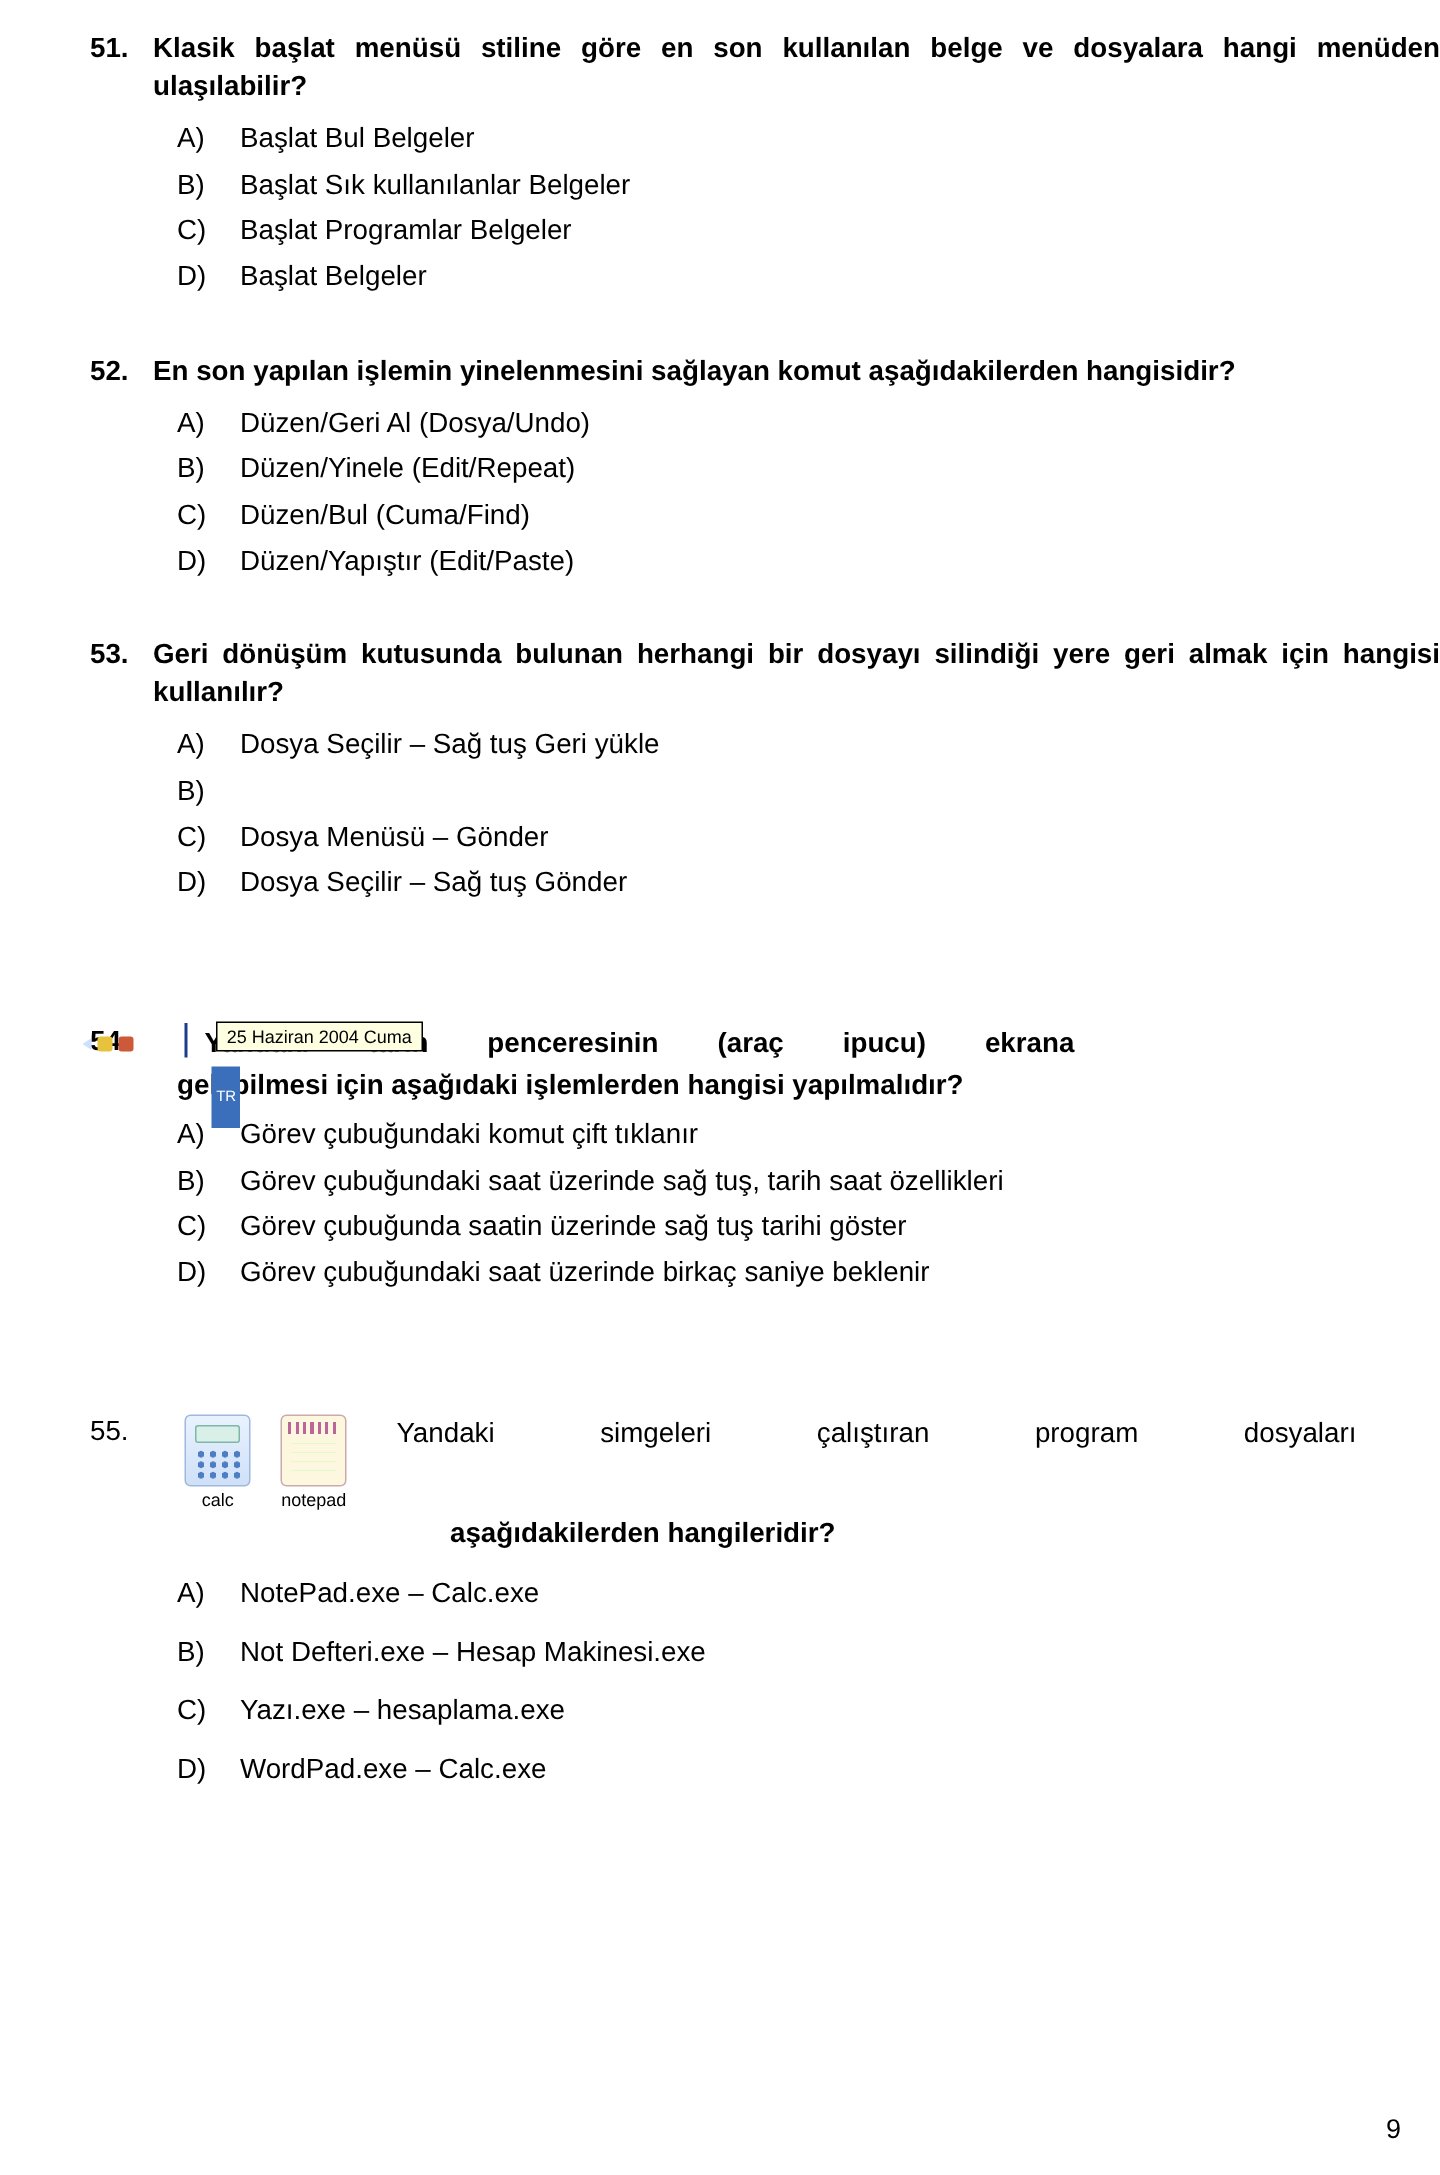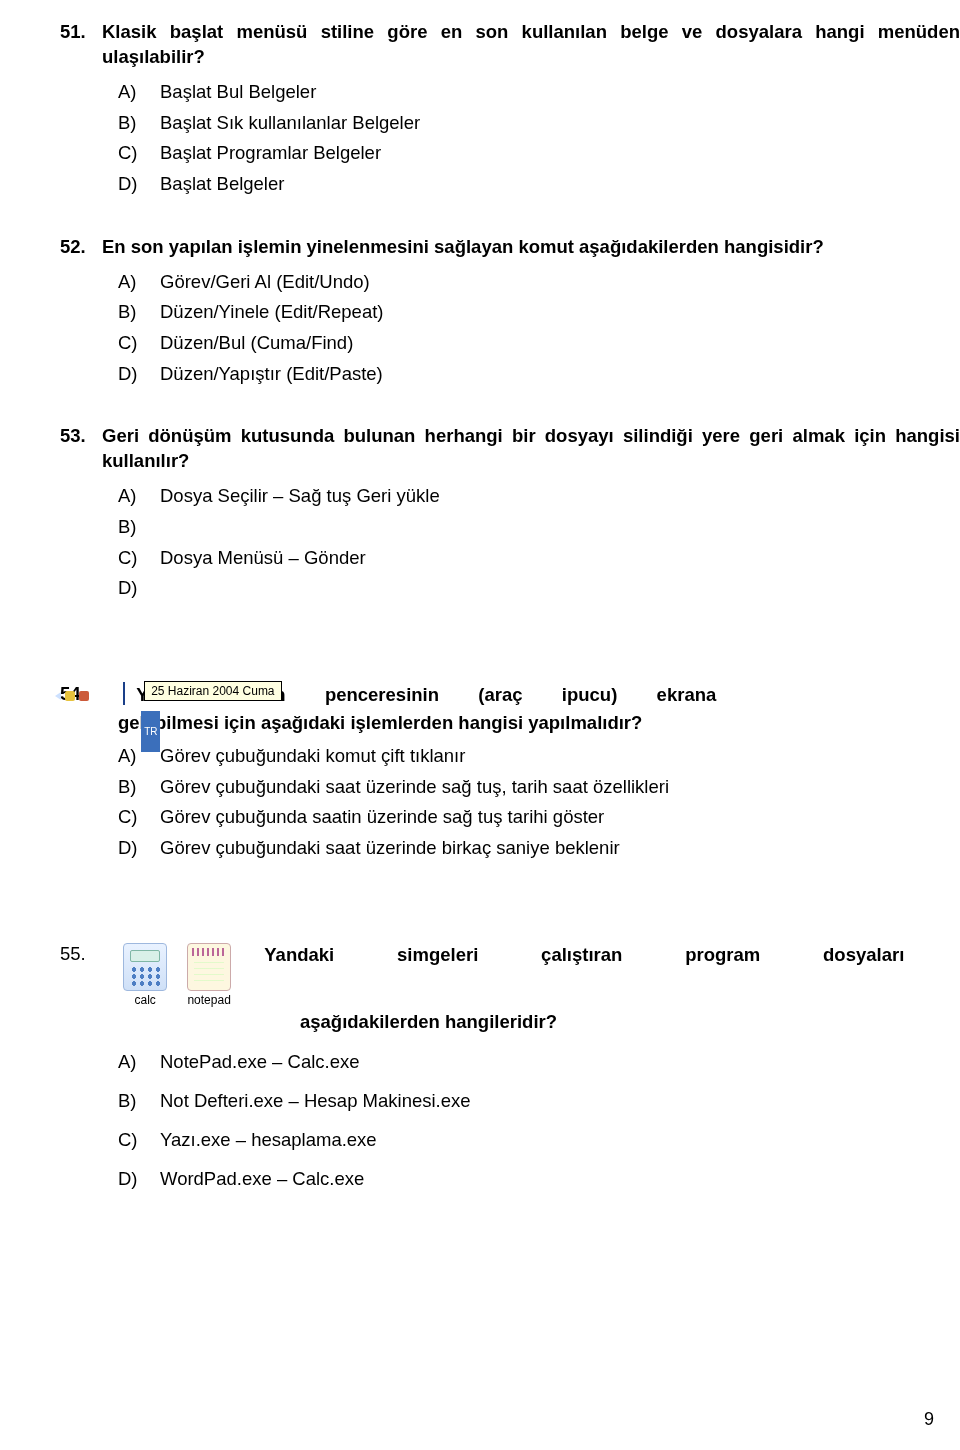--- a/index.html
+++ b/index.html
@@ -37,21 +37,21 @@
     margin-bottom: 2px;
   }
   .opt .ol { min-width: 28px; }
   .q54 .imgwrap {
     display: inline-block;
     vertical-align: top;
     margin-right: 6px;
   }
   .q54-row { display: block; }
   .q55-row .iconwrap { display: inline-block; vertical-align: top; margin-right: 8px; }
-  .q55-row .qhead-inline { font-weight: bold; text-align: justify; line-height: 1.35; }
+  .q55-row .qhead-inline { font-weight: normal; text-align: justify; line-height: 1.35; }
   .q55-line2 { font-weight: bold; margin-left: 240px; margin-top: 4px; }
 
   
   .taskbar-img {
     position: relative; width: 215px; height: 52px;
     background: linear-gradient(#2c63c2, #1a47a0);
     border: 1px solid #1a3f88;
   }
   .taskbar-img .lang {
     position:absolute; left:17px; top:28px;
@@ -158,21 +158,21 @@
 
   
   <div class="question">
     <div class="qhead">
       <span class="qnum">52.</span>
       <span class="qtext justify-long">En son yapılan işlemin yinelenmesini sağlayan komut aşağıdakilerden hangisidir?</span>
     </div>
     <div class="opts">
       <div class="opt">
           <span class="ol">A)</span>
-          <span>Görev/Geri Al (Edit/Undo)</span>
+          <span>Düzen/Geri Al (Dosya/Undo)</span>
         </div>
       <div class="opt">
           <span class="ol">B)</span>
           <span>Düzen/Yinele (Edit/Repeat)</span>
         </div>
       <div class="opt">
           <span class="ol">C)</span>
           <span>Düzen/Bul (Cuma/Find)</span>
         </div>
       <div class="opt">
@@ -195,20 +195,21 @@
         </div>
       <div class="opt">
           <span class="ol">B)</span>
         </div>
       <div class="opt">
           <span class="ol">C)</span>
           <span>Dosya Menüsü – Gönder</span>
         </div>
       <div class="opt">
           <span class="ol">D)</span>
+          <span>Dosya Seçilir – Sağ tuş Gönder</span>
         </div>
     </div>
   </div>
 
   <br><br>
 
   
   <div class="question q54">
     <div class="q54-row">
       <span style="font-weight:bold; display:inline-block; min-width:34px; vertical-align:top; margin-right:24px;">54.</span>

